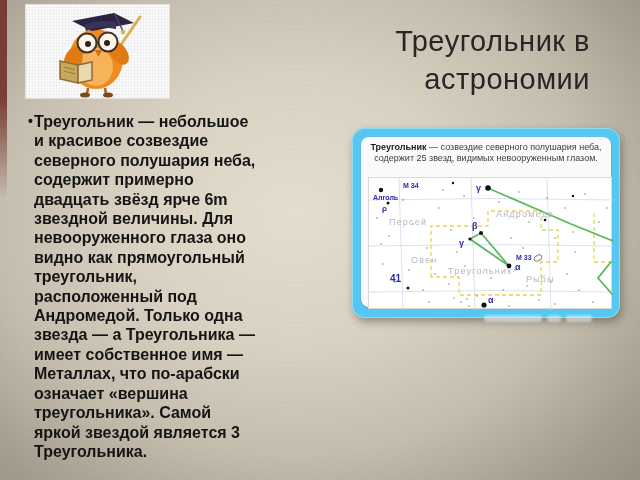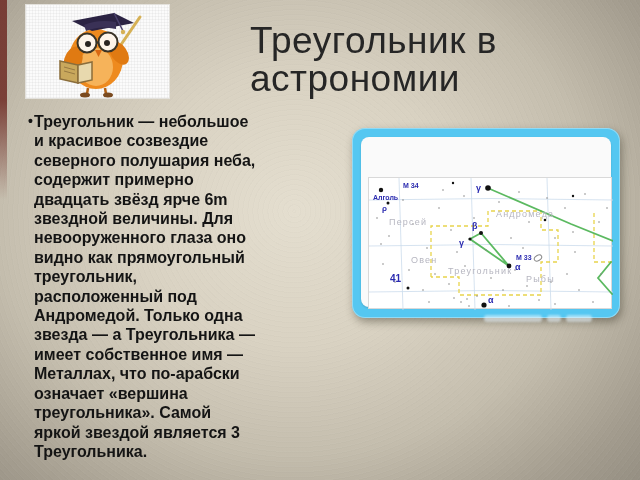--- a/index.html
+++ b/index.html
@@ -27,21 +27,21 @@
   .mascot-box{
     position:absolute;left:25px;top:4px;width:145px;height:95px;
     background:#fbfbfb;border:1px solid #e3e1dc;z-index:2;
     background-image:repeating-linear-gradient(0deg,rgba(200,200,200,.18) 0 1px,transparent 1px 3px),
                      repeating-linear-gradient(90deg,rgba(200,200,200,.18) 0 1px,transparent 1px 3px);
   }
   .mascot-box svg{display:block;}
   
   .title{
     position:absolute;left:250px;top:22px;width:340px;z-index:2;
-    font-size:37px;line-height:38px;color:#262626;text-align:left;
+    font-size:29px;line-height:38px;color:#262626;text-align:right;
     letter-spacing:.5px;
   }
   
   .body-block{
     position:absolute;left:26px;top:112px;width:292px;z-index:2;
     font-size:16px;line-height:19.4px;font-weight:700;color:#141414;
   }
   .bullet{position:absolute;left:2px;top:0;font-size:14px;}
   .body-text{display:block;margin-left:8px;white-space:pre-line;}
   
@@ -136,20 +136,21 @@
 имеет собственное имя —
 Металлах, что по-арабски
 означает «вершина
 треугольника». Самой
 яркой звездой является 3
 Треугольника.</span>
   </div>
 
   <div class="figure">
     <div class="card">
+      <div class="caption"><b>Треугольник</b><span> — созвездие северного полушария неба, содержит 25 звезд, видимых невооруженным глазом.</span></div>
       <div class="map-wrap">
         <svg id="mapsvg" viewBox="0 0 244 132" width="244" height="132">
             <path d="M0 22 Q 122 19 244 22" stroke="#ccdcec" fill="none" stroke-width="0.8"></path>
             <path d="M0 68 Q 122 65 244 68" stroke="#ccdcec" fill="none" stroke-width="0.8"></path>
             <path d="M0 114 Q 122 111 244 114" stroke="#ccdcec" fill="none" stroke-width="0.8"></path>
             <line x1="30" y1="0" x2="34" y2="132" stroke="#ccdcec" stroke-width="0.8"></line>
             <line x1="102" y1="0" x2="106" y2="132" stroke="#ccdcec" stroke-width="0.8"></line>
             <line x1="178" y1="0" x2="182" y2="132" stroke="#ccdcec" stroke-width="0.8"></line>
             <polyline points="62,99 62,48 119,48 119,33 172,33 172,52 189,52 189,84 172,84 172,117 90,117 90,99 62,99" fill="none" stroke="#e8d44c" stroke-width="1.3" stroke-dasharray="4 3"></polyline>
             <polyline points="225,35 225,84 244,84" fill="none" stroke="#e8d44c" stroke-width="1.3" stroke-dasharray="4 3"></polyline>

